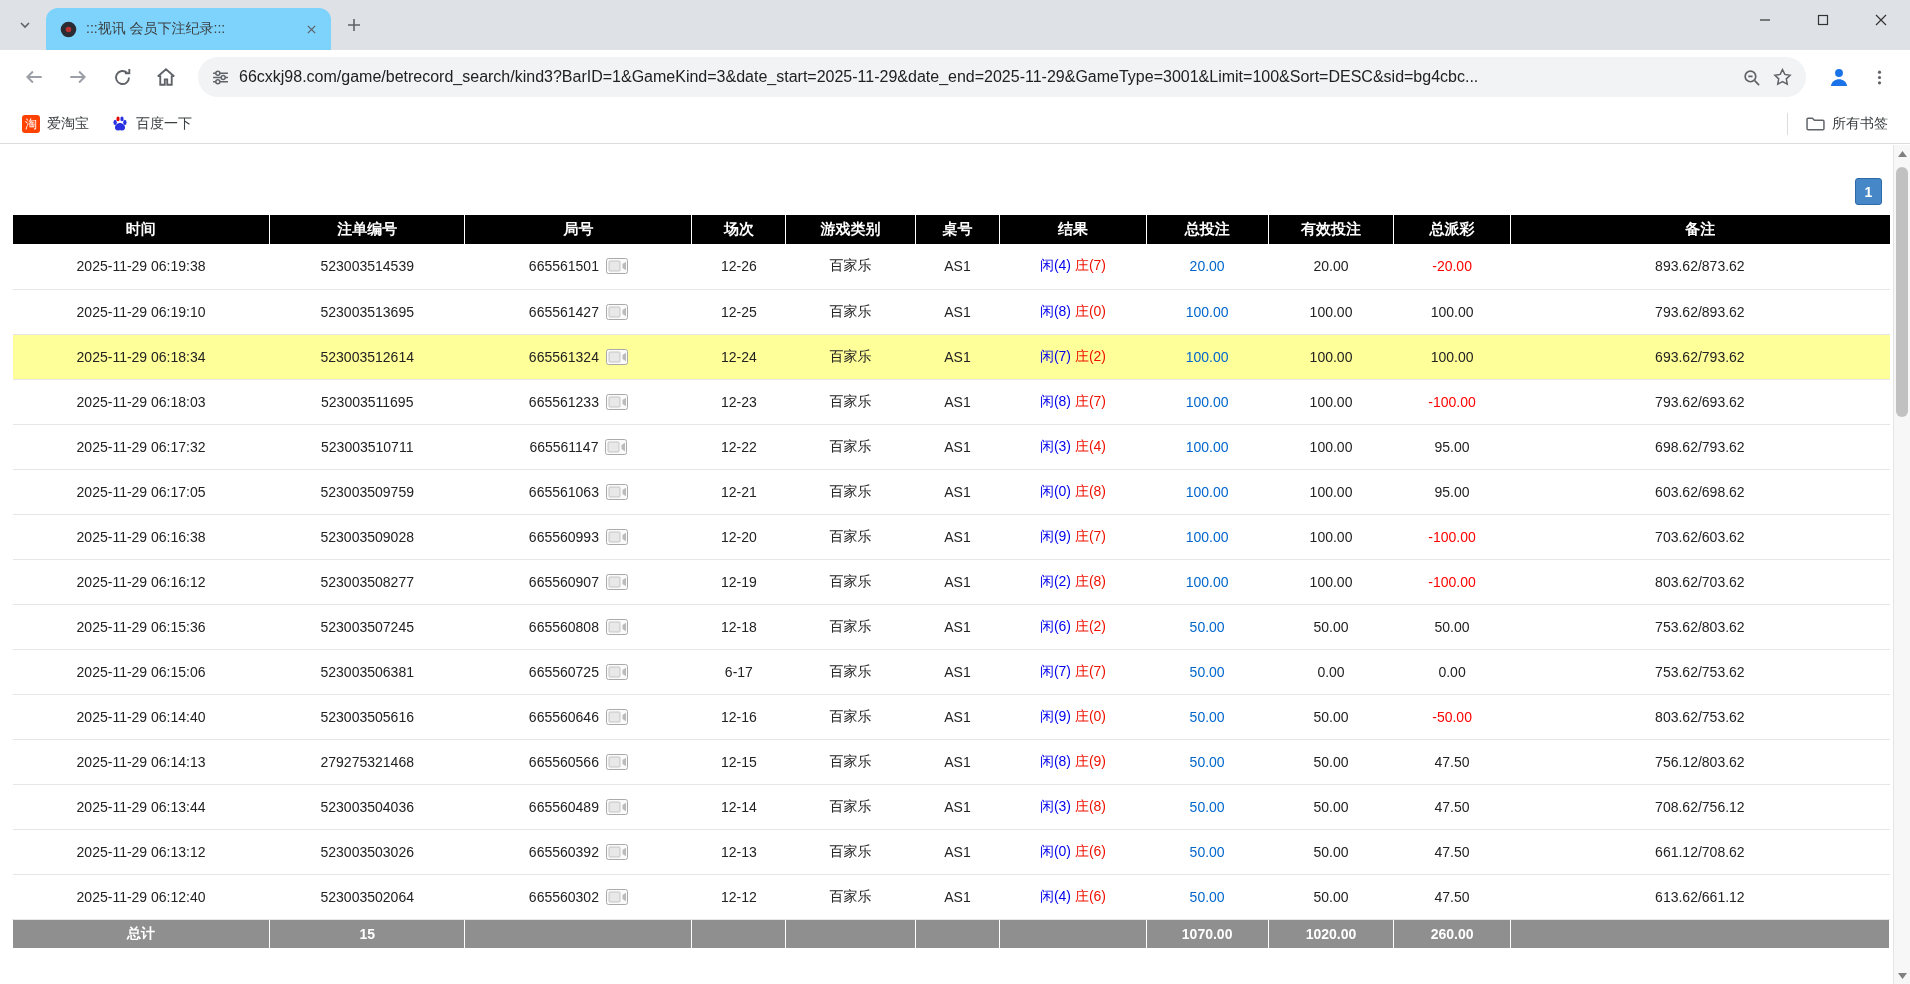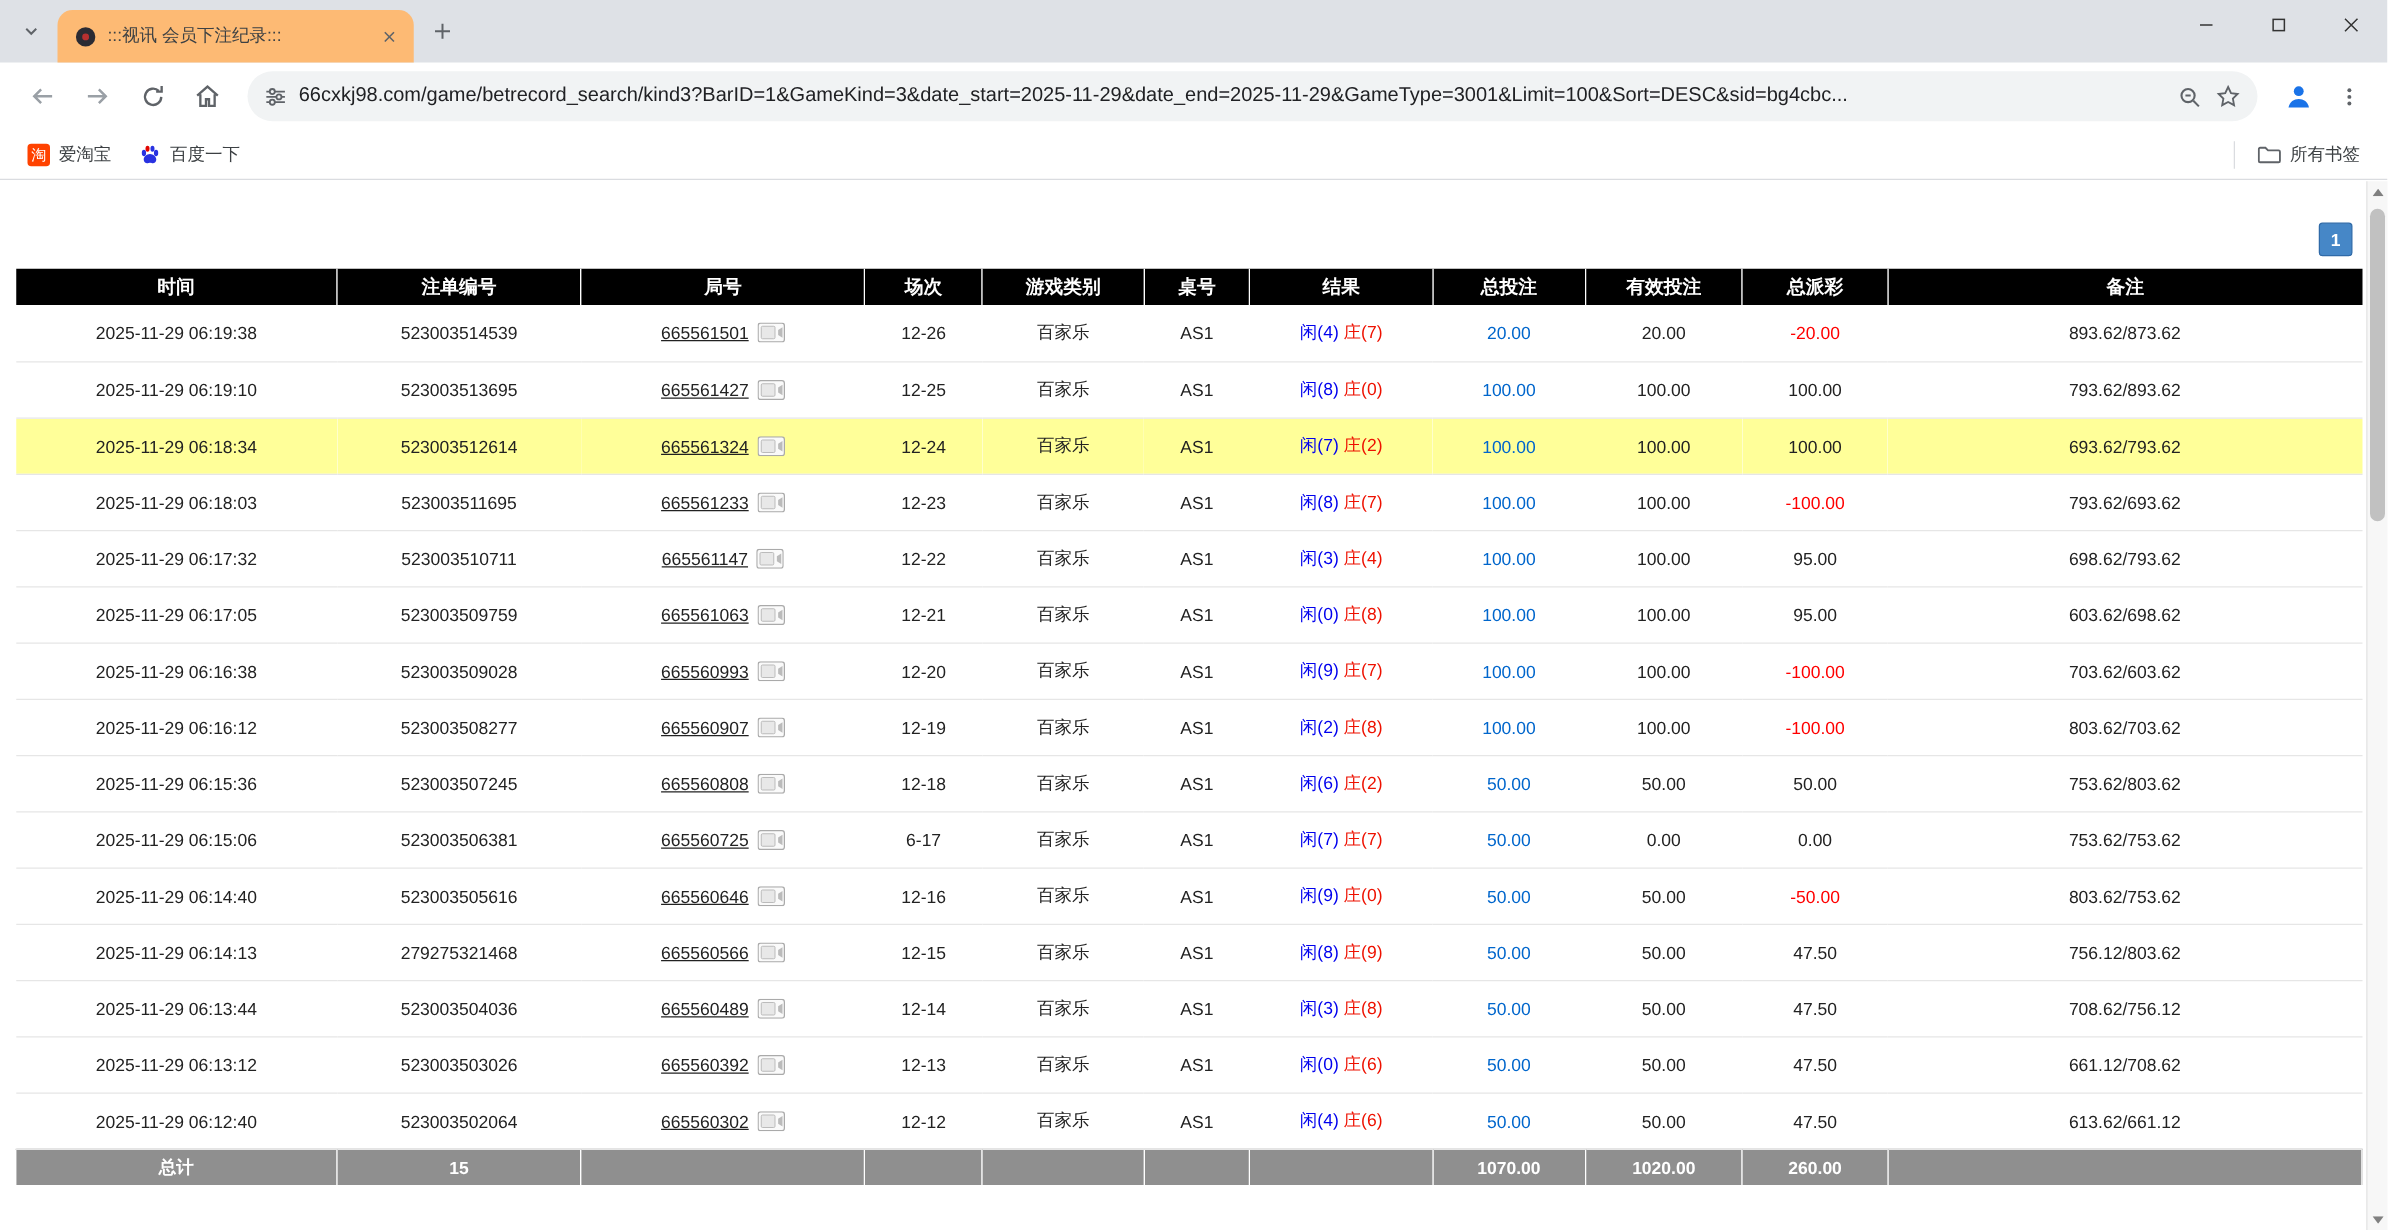--- a/index.html
+++ b/index.html
@@ -5,21 +5,21 @@
   * { margin:0; padding:0; box-sizing:border-box; }
   html,body { width:1910px; height:984px; overflow:hidden; }
   body { font-family:"Liberation Sans","DejaVu Sans",sans-serif; background:#fff; color:#222; }
 
   
   .tabstrip { height:50px; background:#DEE1E6; display:flex; align-items:flex-end; position:relative; }
   .tab-search { align-self:center; width:30px; height:30px; margin:0 6px 0 10px; border:none; background:transparent;
                 display:flex; align-items:center; justify-content:center; border-radius:50%; cursor:pointer; }
   .tab { height:42px; width:285px; display:flex; align-items:center; gap:9px; padding:0 10px 0 14px;
          border-radius:12px 12px 0 0; cursor:pointer; }
-  .tab.active { background:#fdba74;margin-top:21px; }
+  .tab.active { background:#7dd3fc;margin-top:21px; }
   .tab .favicon { width:17px; height:17px; flex:0 0 auto; display:flex; }
   .tab .tab-title { flex:1; font-size:14px; color:#3C4043; white-space:nowrap; overflow:hidden; text-overflow:clip; }
   .tab .tab-close { width:20px; height:20px; border-radius:50%; display:flex; align-items:center; justify-content:center; cursor:pointer; }
   .new-tab { align-self:center; width:30px; height:30px; margin-left:8px; border:none; background:transparent;
              display:flex; align-items:center; justify-content:center; border-radius:50%; cursor:pointer; }
   .win-controls { position:absolute; right:0; top:0; height:40px; display:flex; }
   .win-btn { width:58px; height:40px; display:flex; align-items:center; justify-content:center; cursor:pointer; }
 
   .navbar { height:54px; background:#fff; display:flex; align-items:center; padding:0 14px; gap:4px; }
   .nav-btn { width:40px; height:40px; border-radius:50%; display:flex; align-items:center; justify-content:center; cursor:pointer; flex:0 0 auto; }
@@ -44,21 +44,21 @@
               background:var(--accent-blue); color:#fff; font-size:14px; font-weight:bold;
               border:1px solid #2F6AA8; border-radius:3px; cursor:pointer; }
 
   table.records { position:absolute; top:71px; left:12px; width:1878px; border-collapse:collapse; table-layout:fixed; }
   thead th { background:var(--header-bg); color:#fff; font-size:15px; font-weight:bold; height:29px;
              border-right:1px solid #fff; }
   thead th:last-child { border-right:none; }
   tbody td { height:45px; text-align:center; font-size:14px; color:#222; border-bottom:1px solid #E6E6E6; background:transparent;
              white-space:nowrap; overflow:hidden; }
   tbody tr.highlight td { background:var(--highlight-yellow); }
-  .round-wrap { display:inline-flex; align-items:flex-start; gap:7px;text-decoration:underline; }
+  .round-wrap { display:inline-flex; align-items:flex-start; gap:7px; }
   .vid-icon { display:inline-flex; cursor:pointer; }
   .player { color:var(--player-blue); }
   .banker { color:var(--banker-red); }
   .bet-link { color:var(--link-blue); cursor:pointer; }
   td.neg { color:var(--negative-red); }
   tfoot td { color:#fff; font-weight:bold; font-size:14px; text-align:center; border:1px solid #fff; }
   tfoot tr.subtotal td { background:var(--subtotal-bg); height:31px; }
   tfoot tr.grandtotal td { background:var(--total-bg); height:29px; }
 
   

